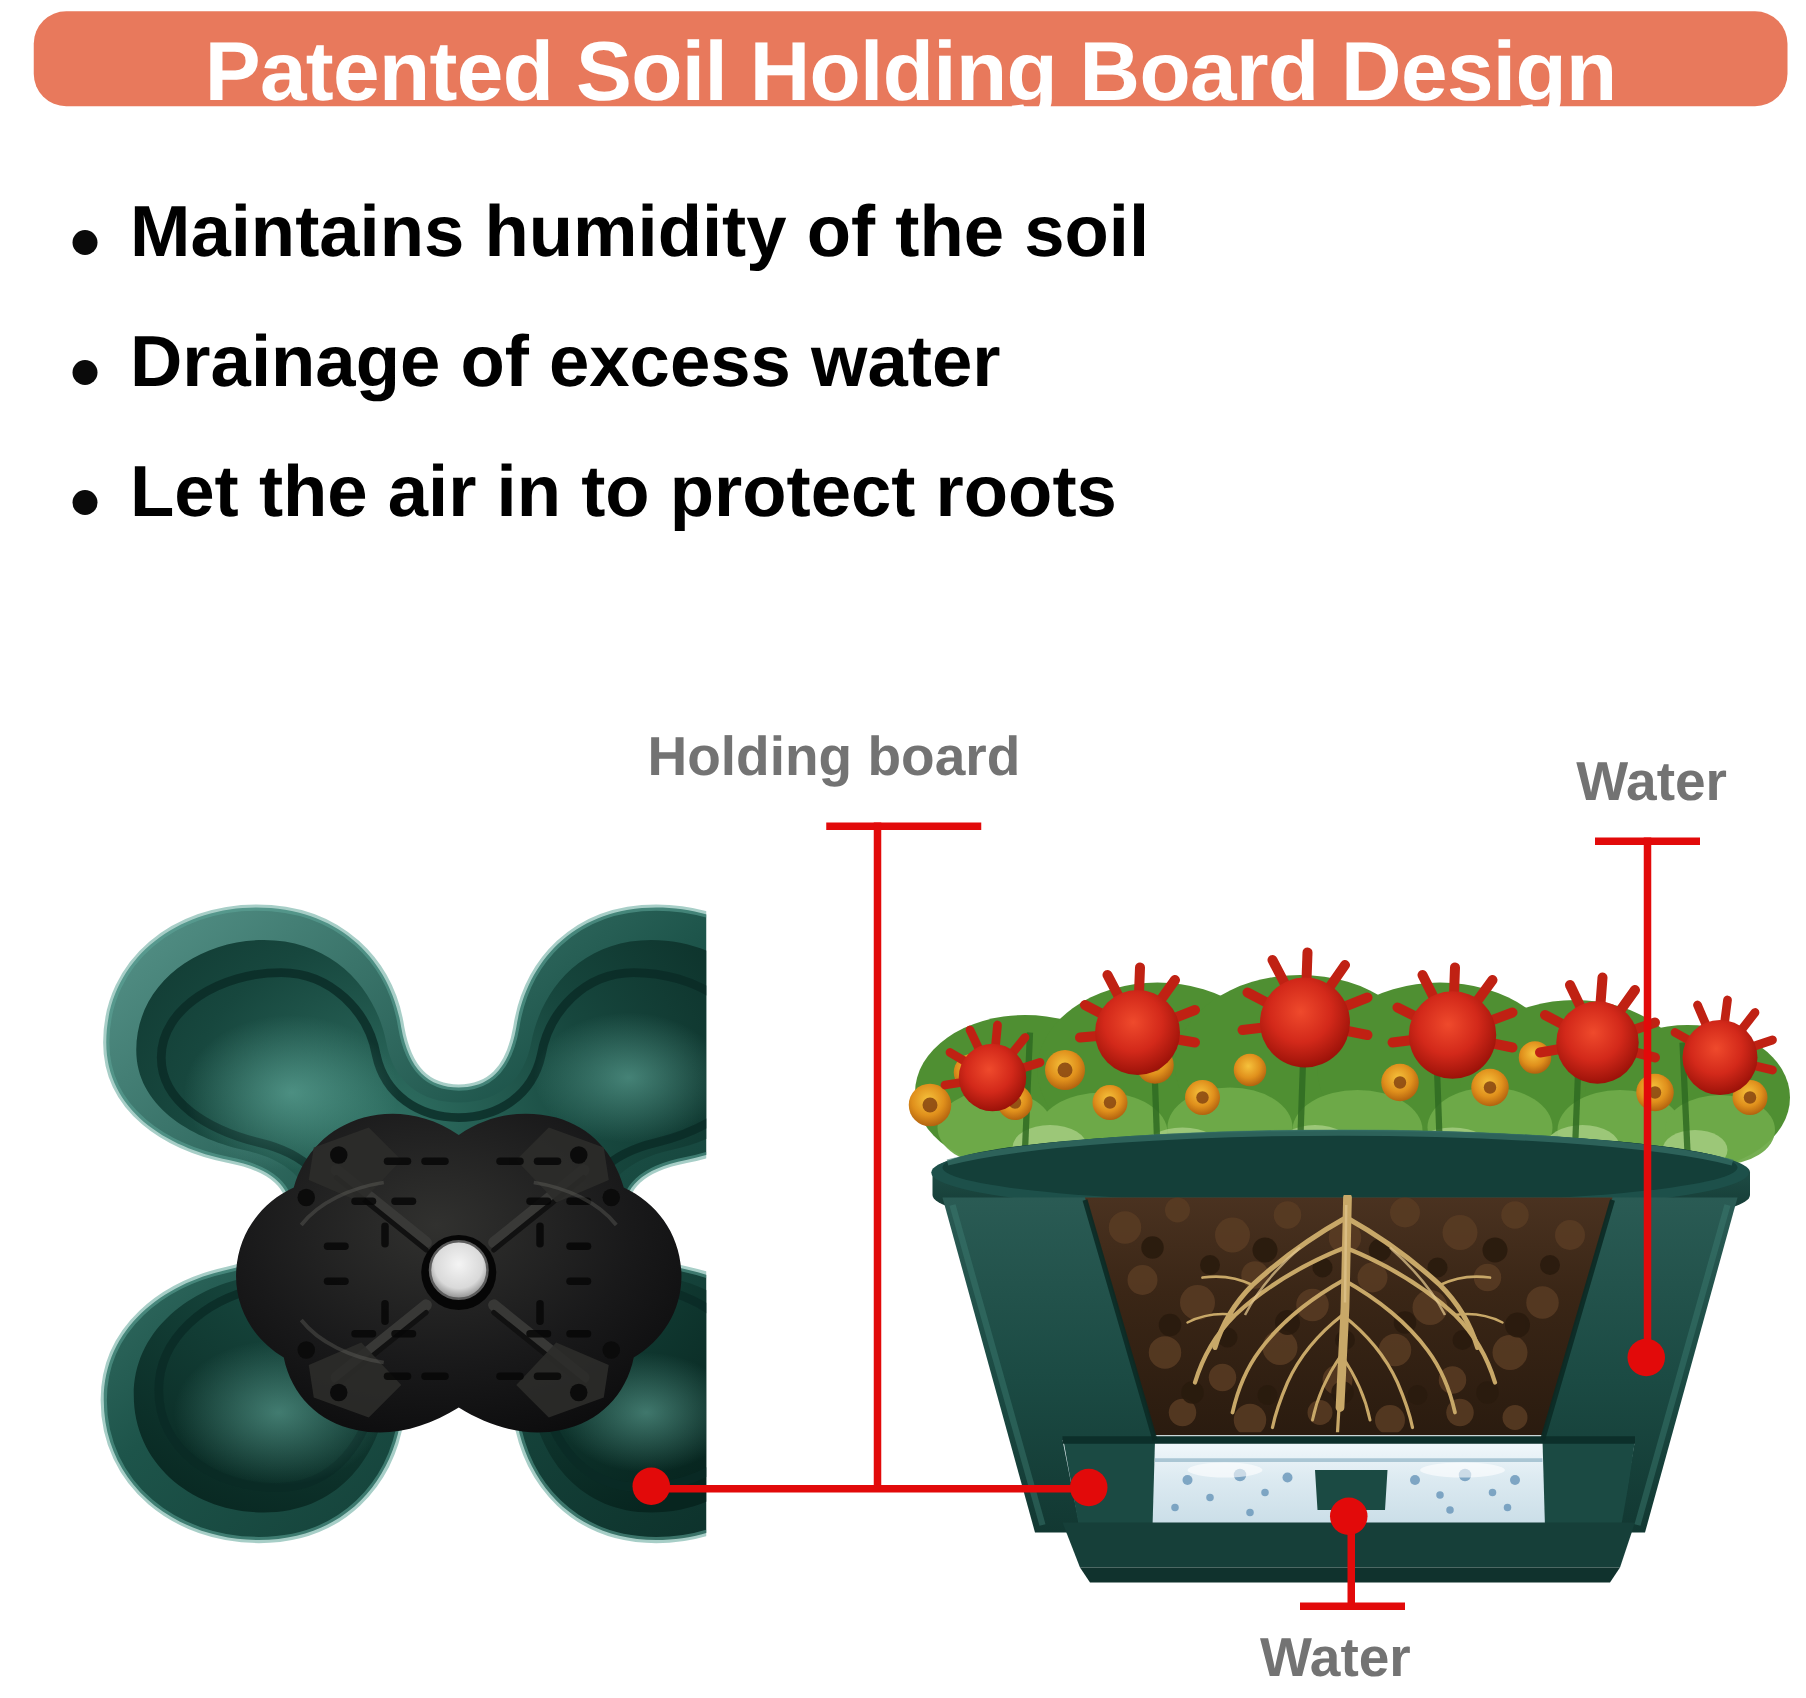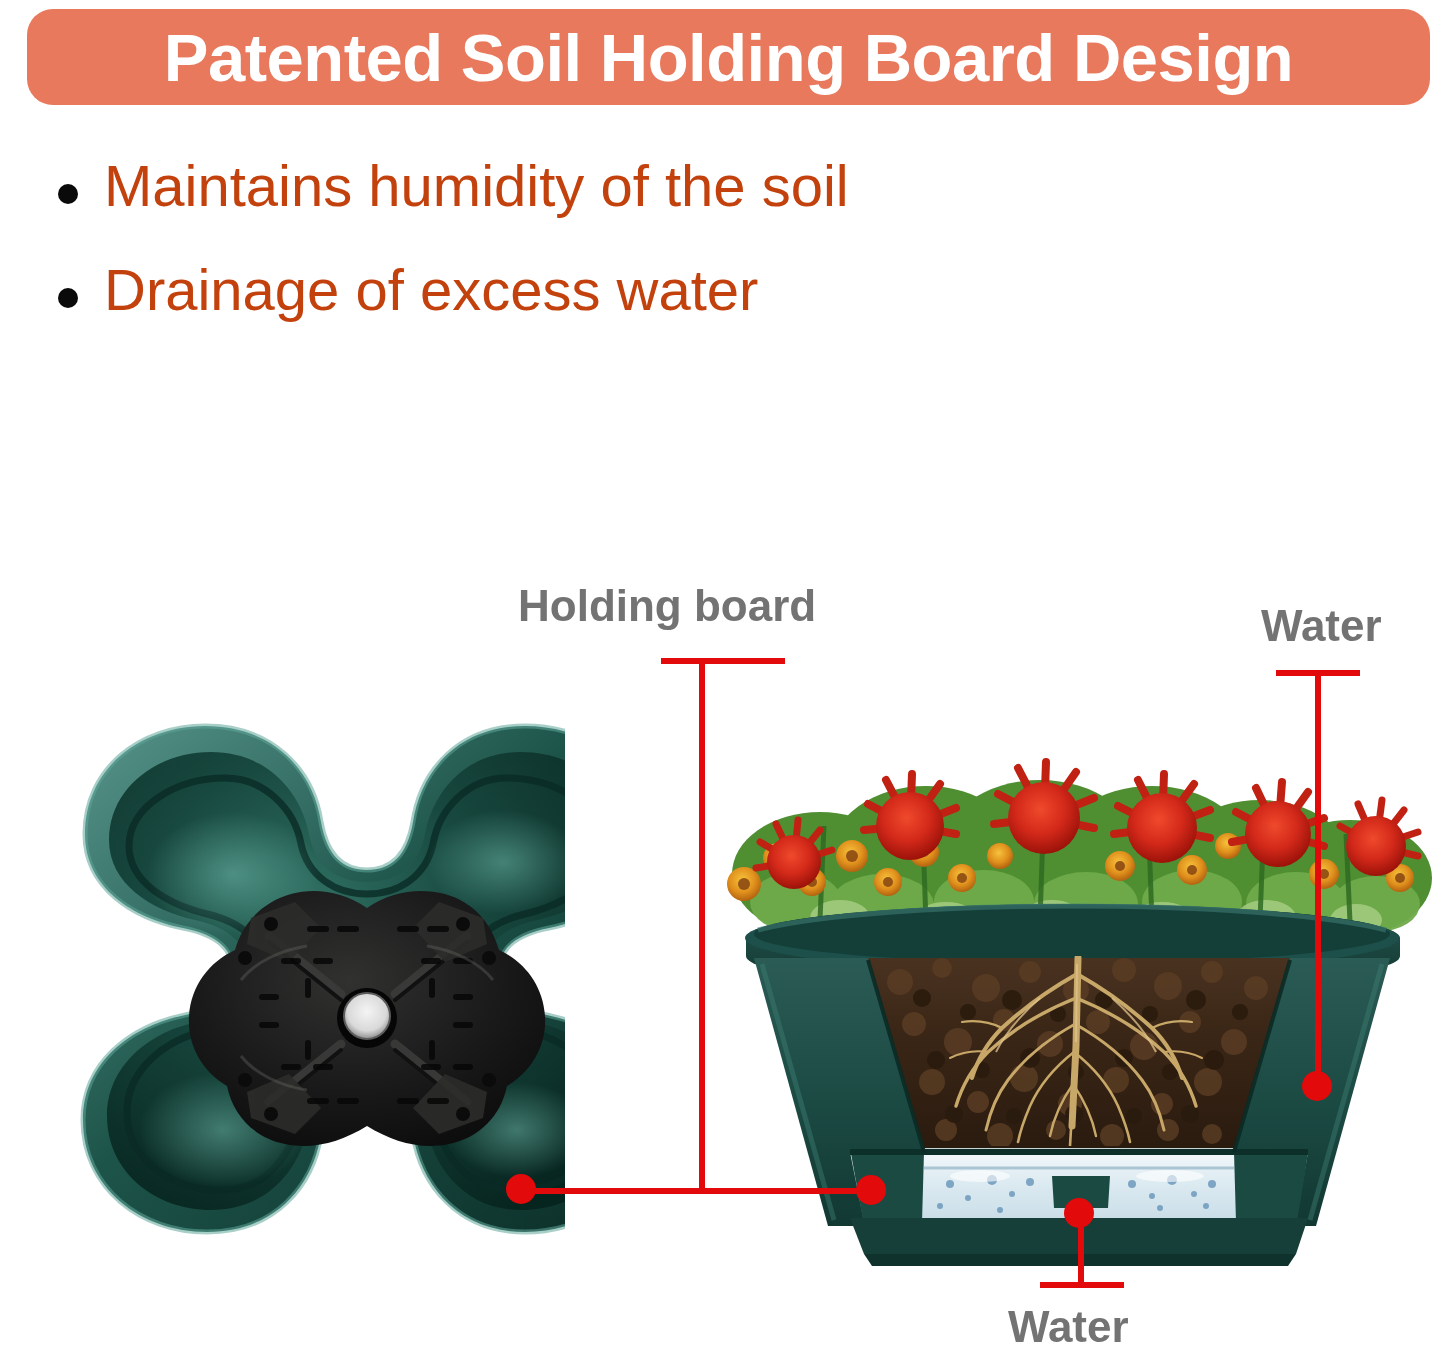--- a/index.html
+++ b/index.html
@@ -17,21 +17,21 @@
     background: #ffffff;
     overflow: hidden;
   }
 
   
   #header-banner {
     position: absolute;
     left: 27px;
     top: 9px;
     width: 1403px;
-    height: 96px;
+    height: 76px;
     background: #e8795c;
     border-radius: 26px;
     box-sizing: border-box;
   }
   #header-title {
     position: absolute;
     left: 0;
     top: 0;
     width: 1403px;
     height: 96px;
@@ -63,24 +63,25 @@
     width: 20px;
     height: 20px;
     border-radius: 50%;
     background: #0a0a0a;
     margin-top: 28px;
     margin-right: 26px;
     flex: 0 0 auto;
   }
   .bullet-text {
     font-size: 58px;
-    color: #c2410c;
+    color: #000000;
     line-height: 1.05;
     white-space: nowrap;
     font-family: "Liberation Sans", sans-serif;
+    font-weight: bold;
   }
 
   
   .callout-label {
     position: absolute;
     font-weight: bold;
     color: #737373;
     white-space: nowrap;
     font-size: 44px;
     line-height: 1;
@@ -141,20 +142,24 @@
   </div>
 
   <div id="bullet-list">
     <div class="bullet-row">
       <span class="bullet-dot"></span>
       <span class="bullet-text">Maintains humidity of the soil</span>
     </div>
     <div class="bullet-row">
       <span class="bullet-dot"></span>
       <span class="bullet-text">Drainage of excess water</span>
+    </div>
+    <div class="bullet-row">
+      <span class="bullet-dot"></span>
+      <span class="bullet-text">Let the air in to protect roots</span>
     </div>
   </div>
 
   <div id="left-product">
     <svg width="510" height="600" viewBox="0 0 510 600">
       <defs>
         <radialGradient id="gGreenBowl" cx="40%" cy="32%" r="78%">
           <stop offset="0%" stop-color="#2f6f62"></stop>
           <stop offset="42%" stop-color="#17473e"></stop>
           <stop offset="100%" stop-color="#07251f"></stop>

